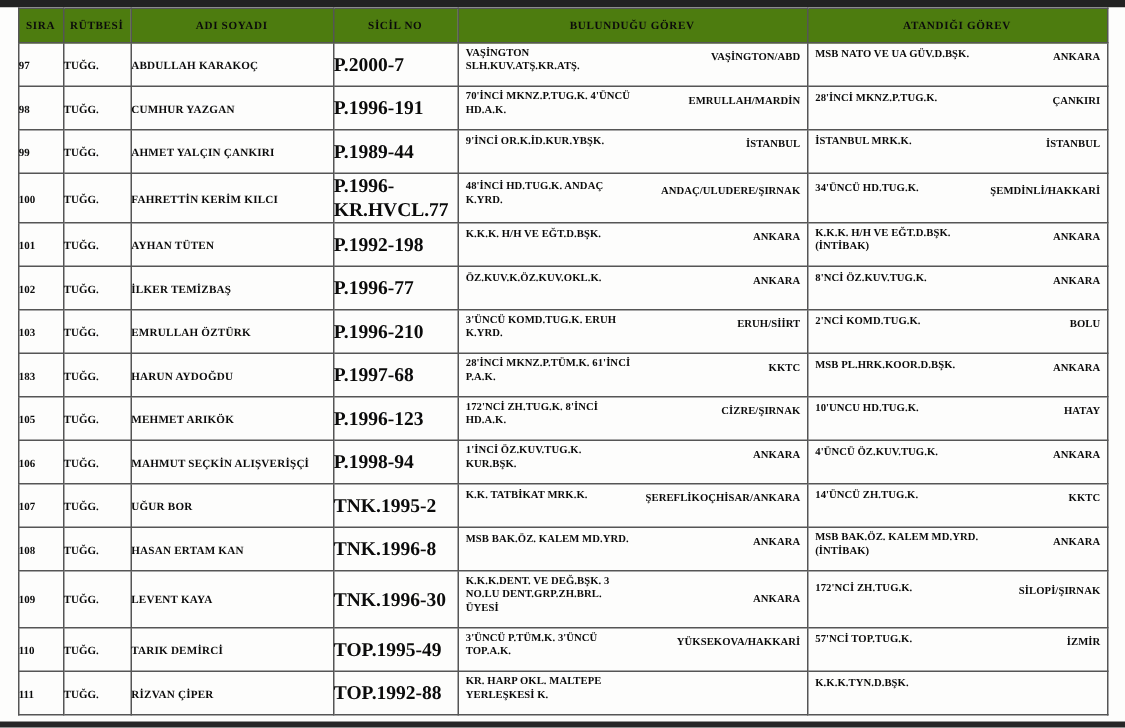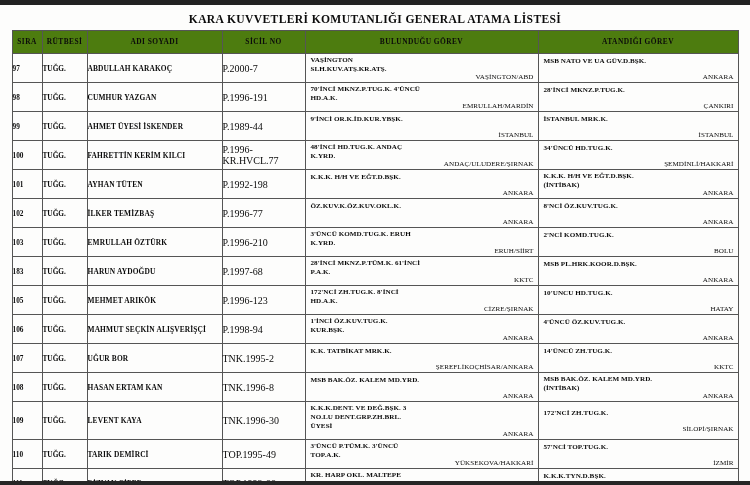--- a/index.html
+++ b/index.html
@@ -94,22 +94,22 @@
     font-weight: bold;
     padding-left: 5px;
   }
   td.ad {
     font-size: 7.4px;
     font-weight: bold;
     padding-left: 7px;
     letter-spacing: 0.15px;
   }
   td.sicil {
-    font-size: 10px;
-    font-weight: normal;
+    font-size: 13px;
+    font-weight: bold;
     padding-left: 6px;
   }
 
   td.gorev {
     padding: 0;
   }
   .gorev-wrap {
     position: relative;
     min-height: 27px;
     padding: 2px 4px 8px 5px;
@@ -119,35 +119,34 @@
     font-size: 7.1px;
     font-weight: bold;
     line-height: 1.27;
     letter-spacing: 0.05px;
     display: block;
     text-align: left;
   }
   .gorev-loc {
     position: absolute;
     right: 4px;
-    bottom: 1px;
+    bottom: 15px;
     font-size: 7.1px;
-    font-weight: normal;
+    font-weight: bold;
     letter-spacing: 0.05px;
     white-space: nowrap;
   }
 </style>
 </head>
 <body>
 
 <div class="scan-edge-top"></div>
 
 <div class="page">
 
-  <div class="doc-title">KARA KUVVETLERİ KOMUTANLIĞI GENERAL ATAMA LİSTESİ</div>
 
   <table class="atama">
     <colgroup>
       <col class="c-sira">
       <col class="c-rutbe">
       <col class="c-ad">
       <col class="c-sicil">
       <col class="c-bulgrv">
       <col class="c-atagrv">
     </colgroup>
@@ -194,21 +193,21 @@
           <td class="gorev">
             <div class="gorev-wrap">
               <span class="gorev-text">28'İNCİ MKNZ.P.TUG.K.</span>
               <span class="gorev-loc">ÇANKIRI</span>
             </div>
           </td>
         </tr>
         <tr>
           <td class="sira">99</td>
           <td class="rutbe">TUĞG.</td>
-          <td class="ad">AHMET ÜYESİ İSKENDER</td>
+          <td class="ad">AHMET YALÇIN ÇANKIRI</td>
           <td class="sicil">P.1989-44</td>
           <td class="gorev">
             <div class="gorev-wrap">
               <span class="gorev-text">9'İNCİ OR.K.İD.KUR.YBŞK.</span>
               <span class="gorev-loc">İSTANBUL</span>
             </div>
           </td>
           <td class="gorev">
             <div class="gorev-wrap">
               <span class="gorev-text">İSTANBUL MRK.K.</span>

